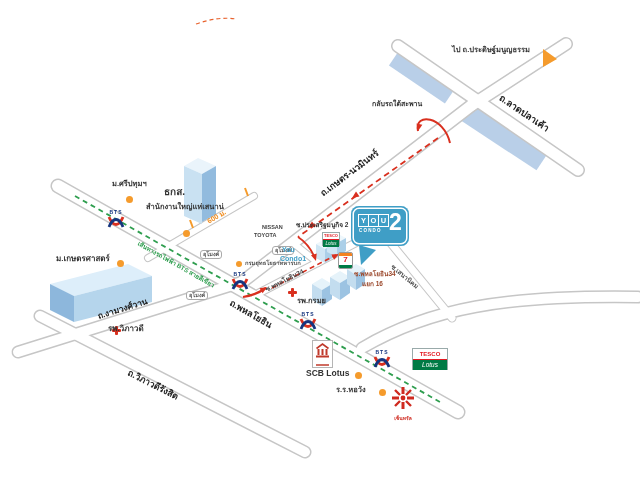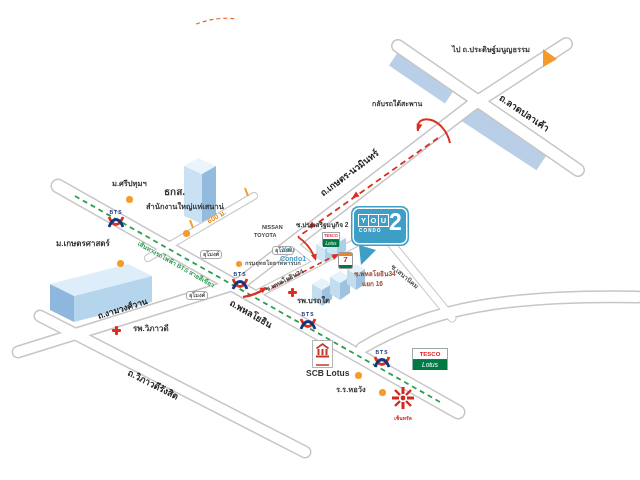--- a/index.html
+++ b/index.html
@@ -161,32 +161,32 @@
   <div class="lbl" style="left:208px;top:218px;font-size:7px;color:#f08c1e;transform:rotate(-30deg);">600 ม.</div>
   <div class="pill" style="left:200px;top:250px;">อุโมงค์</div>
   <div class="pill" style="left:186px;top:291px;">อุโมงค์</div>
   <div class="pill" style="left:272px;top:246px;">อุโมงค์</div>
 
   <div class="lbl" style="left:112px;top:180px;font-size:7.5px;">ม.ศรีปทุมฯ</div>
   <div class="dot" style="left:126px;top:196px;"></div>
   <div class="lbl" style="left:164px;top:186px;font-size:10px;text-align:center;">ธกส.</div>
   <div class="lbl" style="left:146px;top:203px;font-size:7.5px;">สำนักงานใหญ่แห่เสนาน่</div>
   <div class="dot" style="left:183px;top:230px;"></div>
-  <div class="lbl" style="left:56px;top:240px;font-size:8px;">ม.เกษตรศาสตร์</div>
+  <div class="lbl" style="left:56px;top:255px;font-size:8px;">ม.เกษตรศาสตร์</div>
   <div class="dot" style="left:117px;top:260px;"></div>
   <div class="dot" style="left:236px;top:261px;width:6px;height:6px;"></div>
   <div class="lbl" style="left:245px;top:260px;font-size:5.8px;color:#555;">กรมยุทธโยธาทหารบก</div>
   <div class="lbl" style="left:262px;top:224px;font-size:5.5px;color:#444;">NISSAN</div>
   <div class="lbl" style="left:254px;top:232px;font-size:5.5px;color:#444;">TOYOTA</div>
   <div class="lbl" style="left:282px;top:246px;font-size:7px;color:#3f9ec6;">You</div>
   <div class="lbl" style="left:280px;top:255px;font-size:7px;color:#3f9ec6;">Condo1</div>
   <div class="cross" style="left:288px;top:288px;"></div>
-  <div class="lbl" style="left:297px;top:297px;font-size:7.5px;">รพ.บรถใต</div>
+  <div class="lbl" style="left:297px;top:297px;font-size:7.5px;">รพ.กรมย</div>
   <div class="cross" style="left:112px;top:326px;"></div>
-  <div class="lbl" style="left:133px;top:325px;font-size:8px;">รพ.วิภาวดี</div>
+  <div class="lbl" style="left:108px;top:325px;font-size:8px;">รพ.วิภาวดี</div>
   <div class="lbl" style="left:306px;top:369px;font-size:8.5px;">SCB Lotus</div>
   <div class="dot" style="left:355px;top:372px;"></div>
   <div class="lbl" style="left:336px;top:386px;font-size:7.5px;text-align:center;">ร.ร.หอวัง</div>
   <div class="dot" style="left:379px;top:389px;"></div>
 
   <div class="central" style="left:389px;top:386px;width:28px;">
     <svg width="26" height="24" viewBox="0 0 26 24">
       <g stroke="#cf2a20" stroke-width="3">
         <path d="M13,1 L13,8 M13,16 L13,23 M2,12 L9,12 M17,12 L24,12"></path>
         <path d="M5,4 L10,9 M16,15 L21,20 M21,4 L16,9 M10,15 L5,20" stroke-width="2.4"></path>

